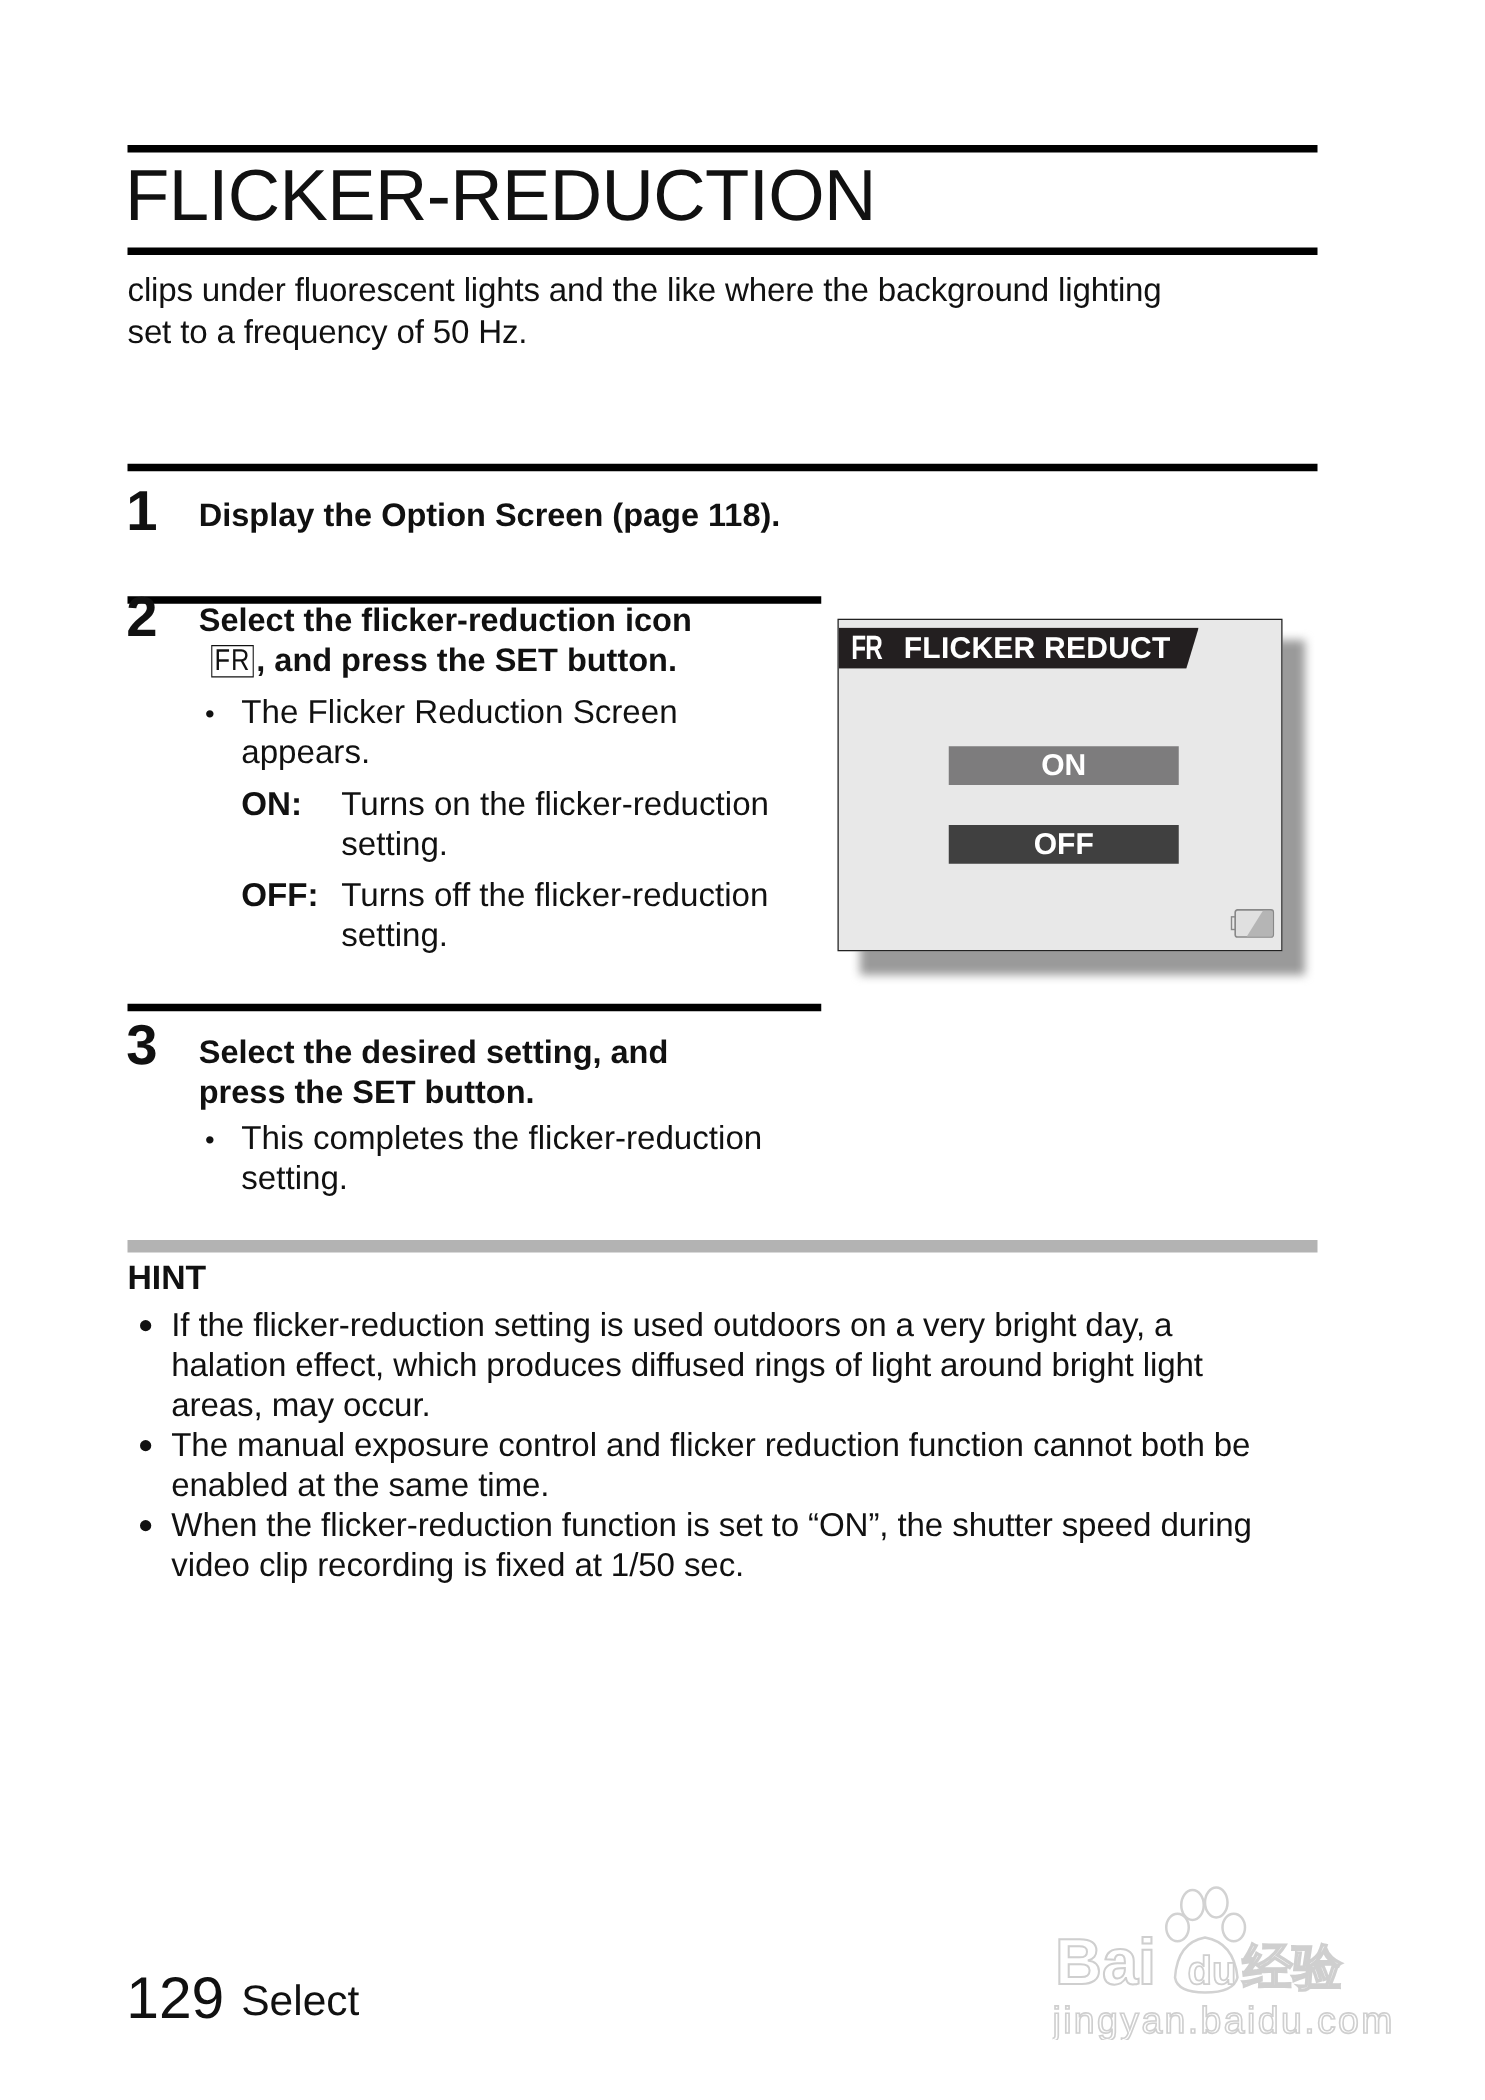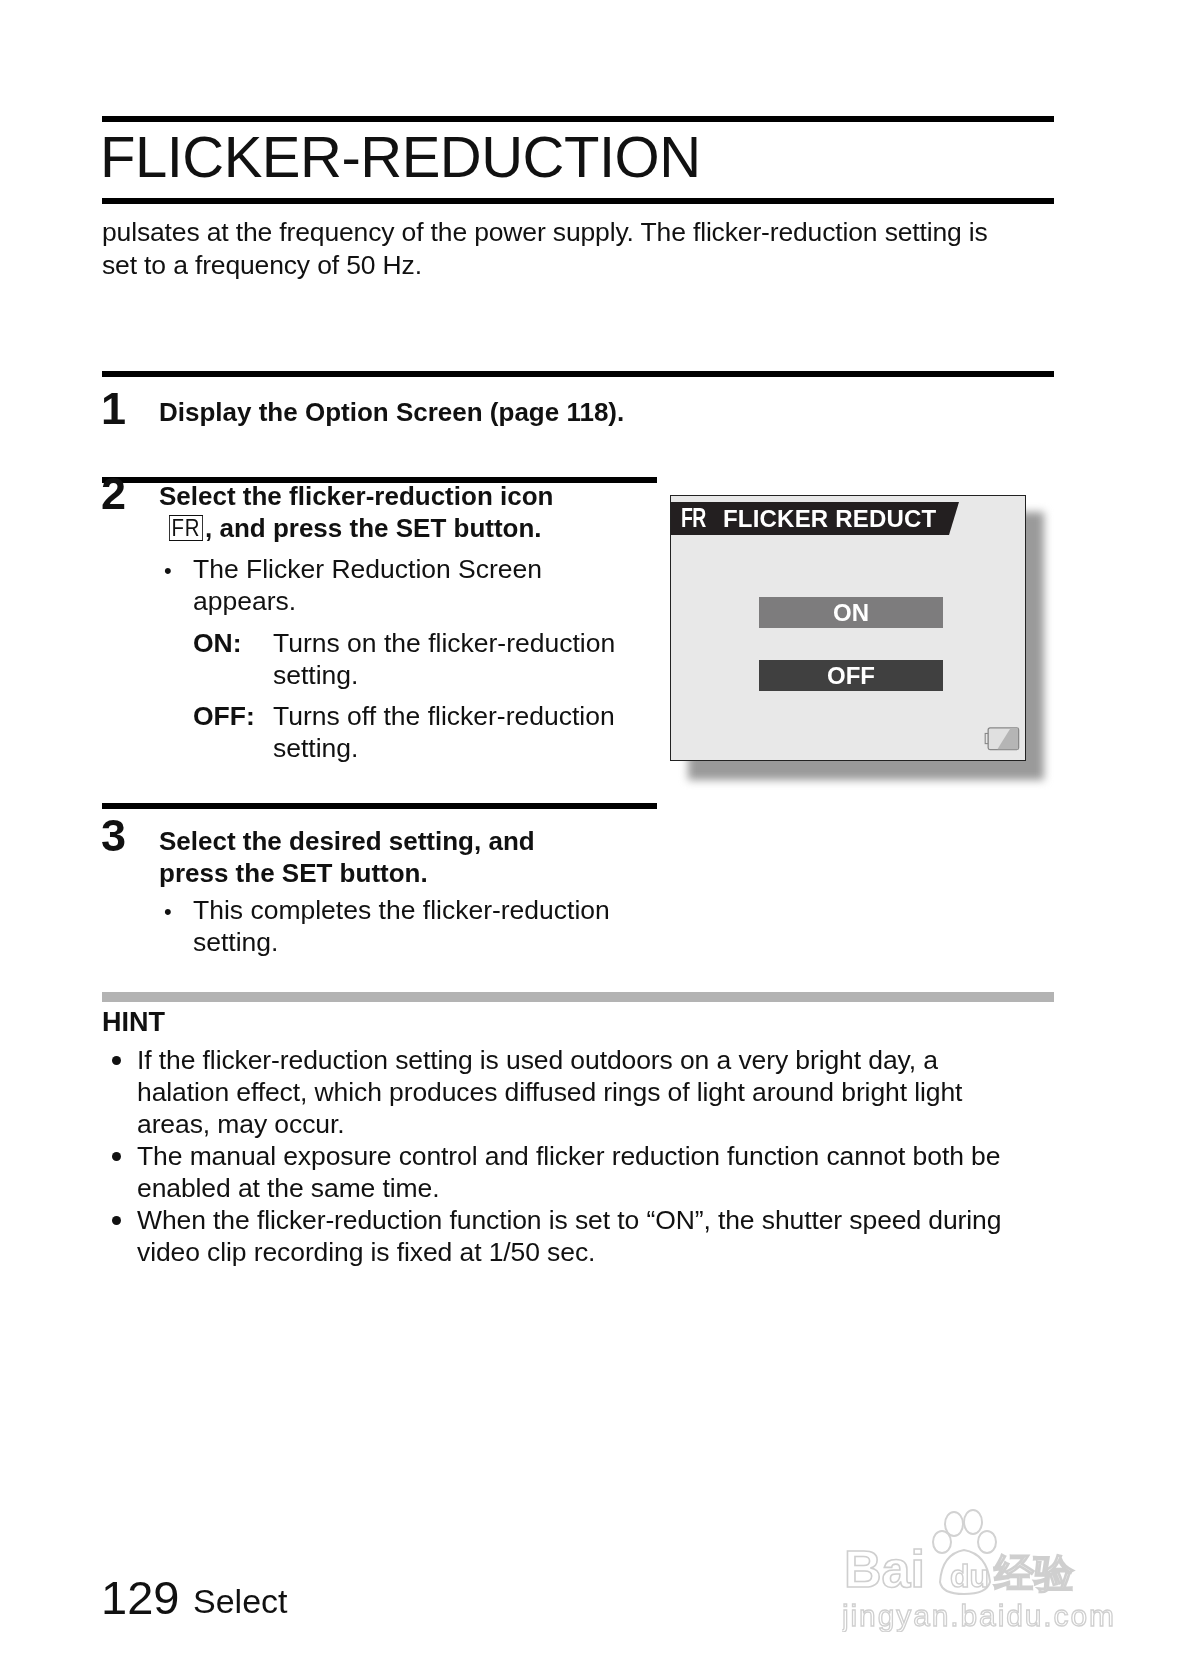--- a/index.html
+++ b/index.html
@@ -36,21 +36,21 @@
   .watermark { left:842px; top:1502px; width:275px; height:130px; }
 </style>
 </head>
 <body>
 
 <div class="rule" style="left:102px;top:116px;width:952px;height:6px;"></div>
 <div class="abs title">FLICKER-REDUCTION</div>
 <div class="rule" style="left:102px;top:198px;width:952px;height:6px;"></div>
 
 <div class="abs intro">
-  <div>pulsates at the frequency of the power supply. The flicker-reduction setting is</div>
+  <div>clips under fluorescent lights and the like where the background lighting</div>
   <div>set to a frequency of 50 Hz.</div>
 </div>
 
 <div class="rule" style="left:102px;top:371px;width:952px;height:6px;"></div>
 <div class="abs step-num" style="left:101px;top:384px;">1</div>
 <div class="abs step-head" style="left:159px;top:396px;">Display the Option Screen (page 118).</div>
 
 <div class="rule" style="left:102px;top:477px;width:555px;height:6px;"></div>
 <div class="abs step-num" style="left:101px;top:469px;">2</div>
 <div class="abs step-head" style="left:159px;top:480px;">Select the flicker-reduction icon</div>

